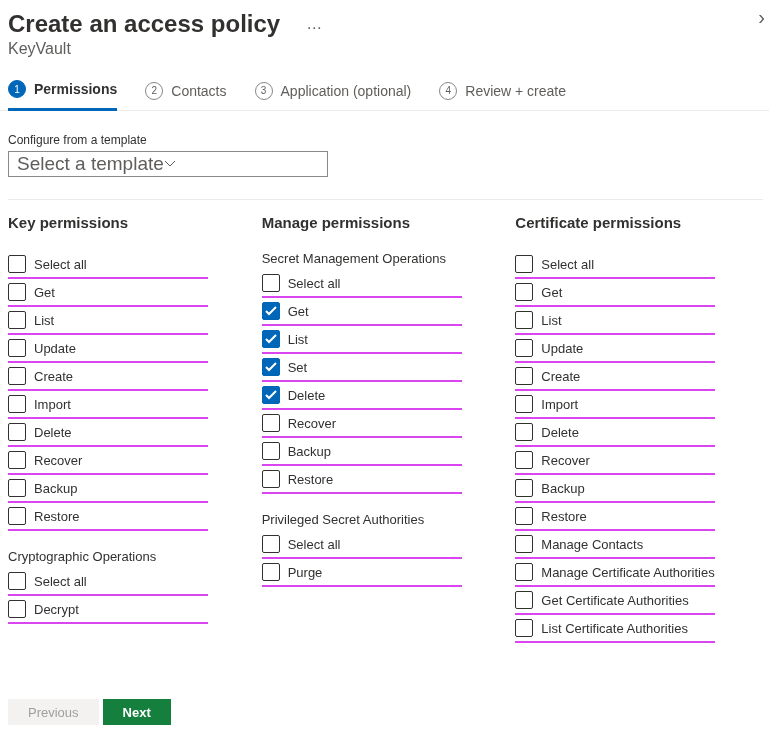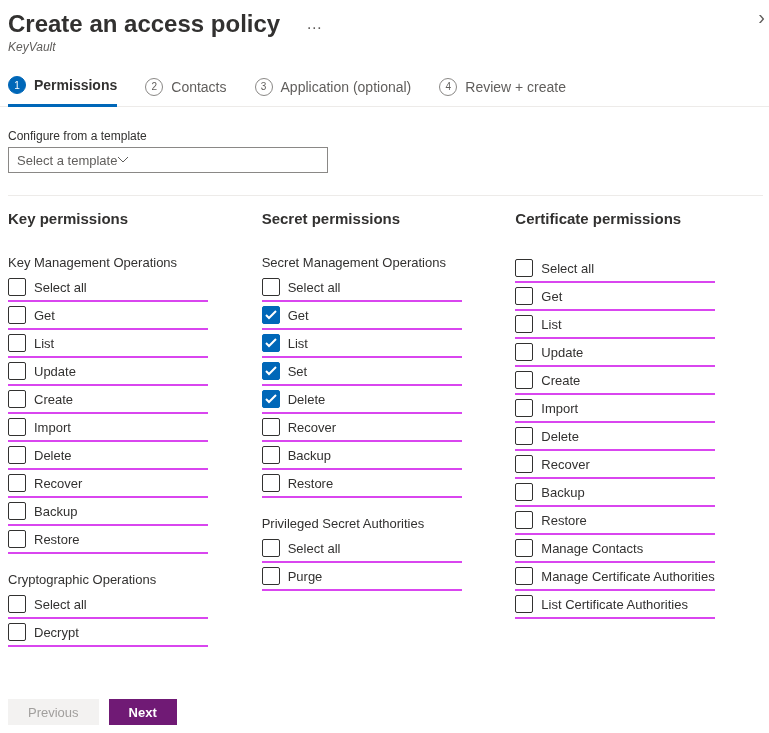--- a/index.html
+++ b/index.html
@@ -37,24 +37,23 @@
   .close {
     position: absolute;
     top: 6px;
     right: 4px;
     font-size: 20px;
     color: #605e5c;
     cursor: pointer;
     font-weight: 300;
   }
   .breadcrumb {
-    font-size: 12px;
+    font-size: 16px;
     color: #605e5c;
     margin-top: 2px;
-    font-style: italic;
   }
   .steps {
     display: flex;
     gap: 28px;
     border-bottom: 0;
     margin-top: 22px;
     padding-left: 8px;
   }
   .step {
     display: flex;
@@ -105,21 +104,21 @@
   .select-wrap {
     margin-top: 4px;
     width: 320px;
     border: 1px solid #8a8886;
     height: 26px;
     display: flex;
     align-items: center;
     justify-content: flex-start;
     padding: 0 8px;
     cursor: pointer;
-    font-size: 13px;
+    font-size: 19px;
     color: #605e5c;
   }
   .chevron svg { display:block; }
   .rule {
     border: none;
     border-top: 1px solid #edebe9;
     margin: 22px 0 14px 0;
     width: 755px;
   }
   .cols {
@@ -127,21 +126,21 @@
     gap: 0;
   }
   .col {
     width: 265px;
     padding-right: 12px;
   }
   .col:last-child { padding-right: 13px; }
   .col-h {
     font-size: 15px;
     font-weight: 700;
-    margin-bottom: 28px;
+    margin-bottom: 20px;
   }
   .group-h {
     font-size: 13px;
     font-weight: 400;
     margin-top: 18px;
     margin-bottom: 4px;
   }
   .group-h:first-child { margin-top: 0; }
   .chk-row {
     display: flex;
@@ -171,35 +170,35 @@
   .chk.checked svg { display:block; }
   .chk svg { display:none; }
   .footer {
     position: absolute;
     bottom: 0;
     left: 0;
     right: 0;
     padding: 8px;
     background: #fff;
     display: flex;
-    gap: 10px;
+    gap: 4px;
   }
   .btn {
     height: 26px;
     padding: 0 20px;
     font-size: 13px;
     border: none;
     cursor: pointer;
   }
   .btn-prev {
     background: #f3f2f1;
     color: #a19f9d;
   }
   .btn-next {
-    background: #701a75;
+    background: #15803d;
     color: #fff;
     font-weight: 600;
   }
 </style>
 </head>
 <body>
 
 <div class="page">
   <span class="close">›</span>
 
@@ -240,21 +239,20 @@
             <path d="M1 1 L6 6 L11 1" stroke="#605e5c" stroke-width="1" fill="none"></path>
           </svg>
       </span>
     </div>
 
     <hr class="rule">
 
     <div class="cols" id="cols">
         <div class="col">
           <div class="col-h">Key permissions</div>
-          <div class="group-h">Key Management Operations</div>
           <div class="chk-row">
             <span class="chk"></span>
             <span>Select all</span>
           </div>
           <div class="chk-row">
             <span class="chk"></span>
             <span>Get</span>
           </div>
           <div class="chk-row">
             <span class="chk"></span>
@@ -292,21 +290,21 @@
           <div class="chk-row">
             <span class="chk"></span>
             <span>Select all</span>
           </div>
           <div class="chk-row">
             <span class="chk"></span>
             <span>Decrypt</span>
           </div>
         </div>
         <div class="col">
-          <div class="col-h">Secret permissions</div>
+          <div class="col-h">Manage permissions</div>
           <div class="group-h">Secret Management Operations</div>
           <div class="chk-row">
             <span class="chk"></span>
             <span>Select all</span>
           </div>
           <div class="chk-row">
             <span class="chk checked">
               <svg width="12" height="10" viewBox="0 0 12 10">
                 <path d="M1 5 L4 8 L11 1" stroke="#fff" stroke-width="2" fill="none"></path>
               </svg>
@@ -404,20 +402,24 @@
           <div class="chk-row">
             <span class="chk"></span>
             <span>Manage Contacts</span>
           </div>
           <div class="chk-row">
             <span class="chk"></span>
             <span>Manage Certificate Authorities</span>
           </div>
           <div class="chk-row">
             <span class="chk"></span>
+            <span>Get Certificate Authorities</span>
+          </div>
+          <div class="chk-row">
+            <span class="chk"></span>
             <span>List Certificate Authorities</span>
           </div>
         </div>
       </div>
   </div>
 
   <div class="footer">
     <button class="btn btn-prev">Previous</button>
     <button class="btn btn-next">Next</button>
   </div>

